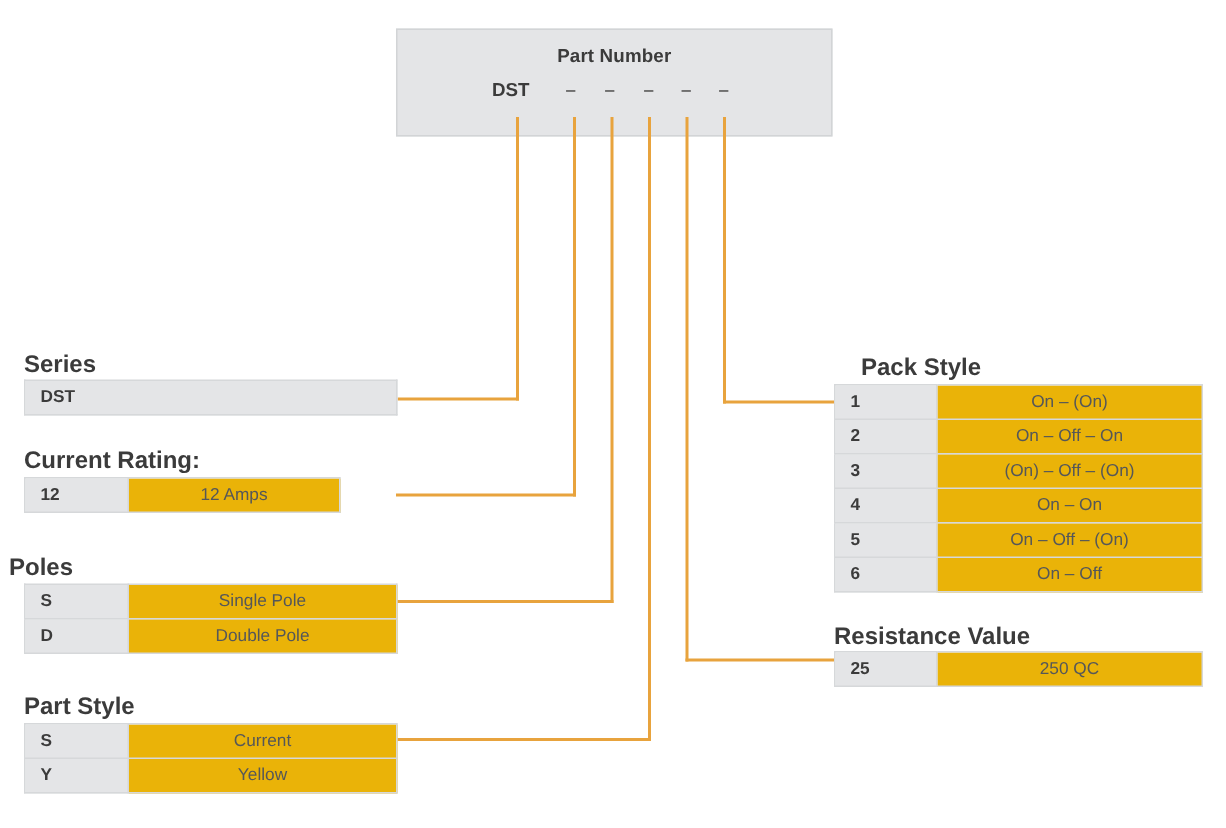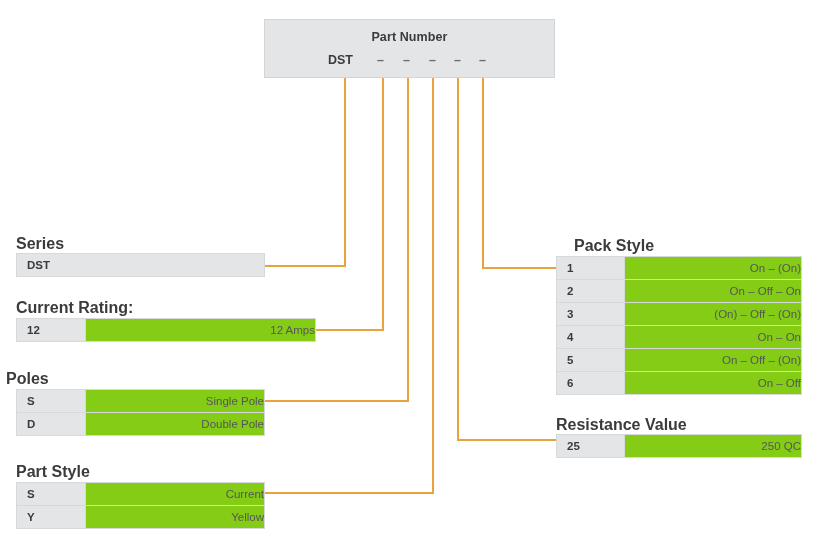--- a/index.html
+++ b/index.html
@@ -18,21 +18,21 @@
     overflow: hidden;
     background: #ffffff;
   }
 
   
   .pn-box {
     position: absolute;
     left: 264px;
     top: 19px;
     width: 291px;
-    height: 59px;
+    height: 72px;
     background: #e4e5e7;
     border: 1px solid #d2d4d6;
     box-sizing: border-box;
   }
   .pn-title {
     position: absolute;
     left: 0;
     top: 10px;
     width: 100%;
     text-align: center;
@@ -89,22 +89,22 @@
     box-sizing: border-box;
   }
   .tbl td.code {
     background: #e4e5e7;
     font-weight: bold;
     color: #3b3b3b;
     padding-left: 10px;
     text-align: left;
   }
   .tbl td.desc {
-    background: #84cc16;
-    text-align: right;
+    background: #eab308;
+    text-align: center;
   }
   .tbl td.full {
     background: #e4e5e7;
     font-weight: bold;
     color: #3b3b3b;
     padding-left: 10px;
     text-align: left;
   }
 
   
@@ -153,21 +153,21 @@
   <div class="sec-label" style="left:16px; top:235px;">Series</div>
   <table class="tbl" style="left:16px; top:253px; width:249px;">
     <tbody>
         <tr>
       <td class="full">DST</td>
     </tr>
   </tbody>
     </table>
 
   <div class="sec-label" style="left:16px; top:299px;">Current Rating:</div>
-  <table class="tbl" style="left:16px; top:318px; width:300px;">
+  <table class="tbl" style="left:16px; top:318px; width:211px;">
     <colgroup>
         <col style="width:69px;">
         <col>
       </colgroup>
     <tbody>
         <tr>
       <td class="code">12</td>
       <td class="desc">12 Amps</td>
     </tr>
   </tbody>

